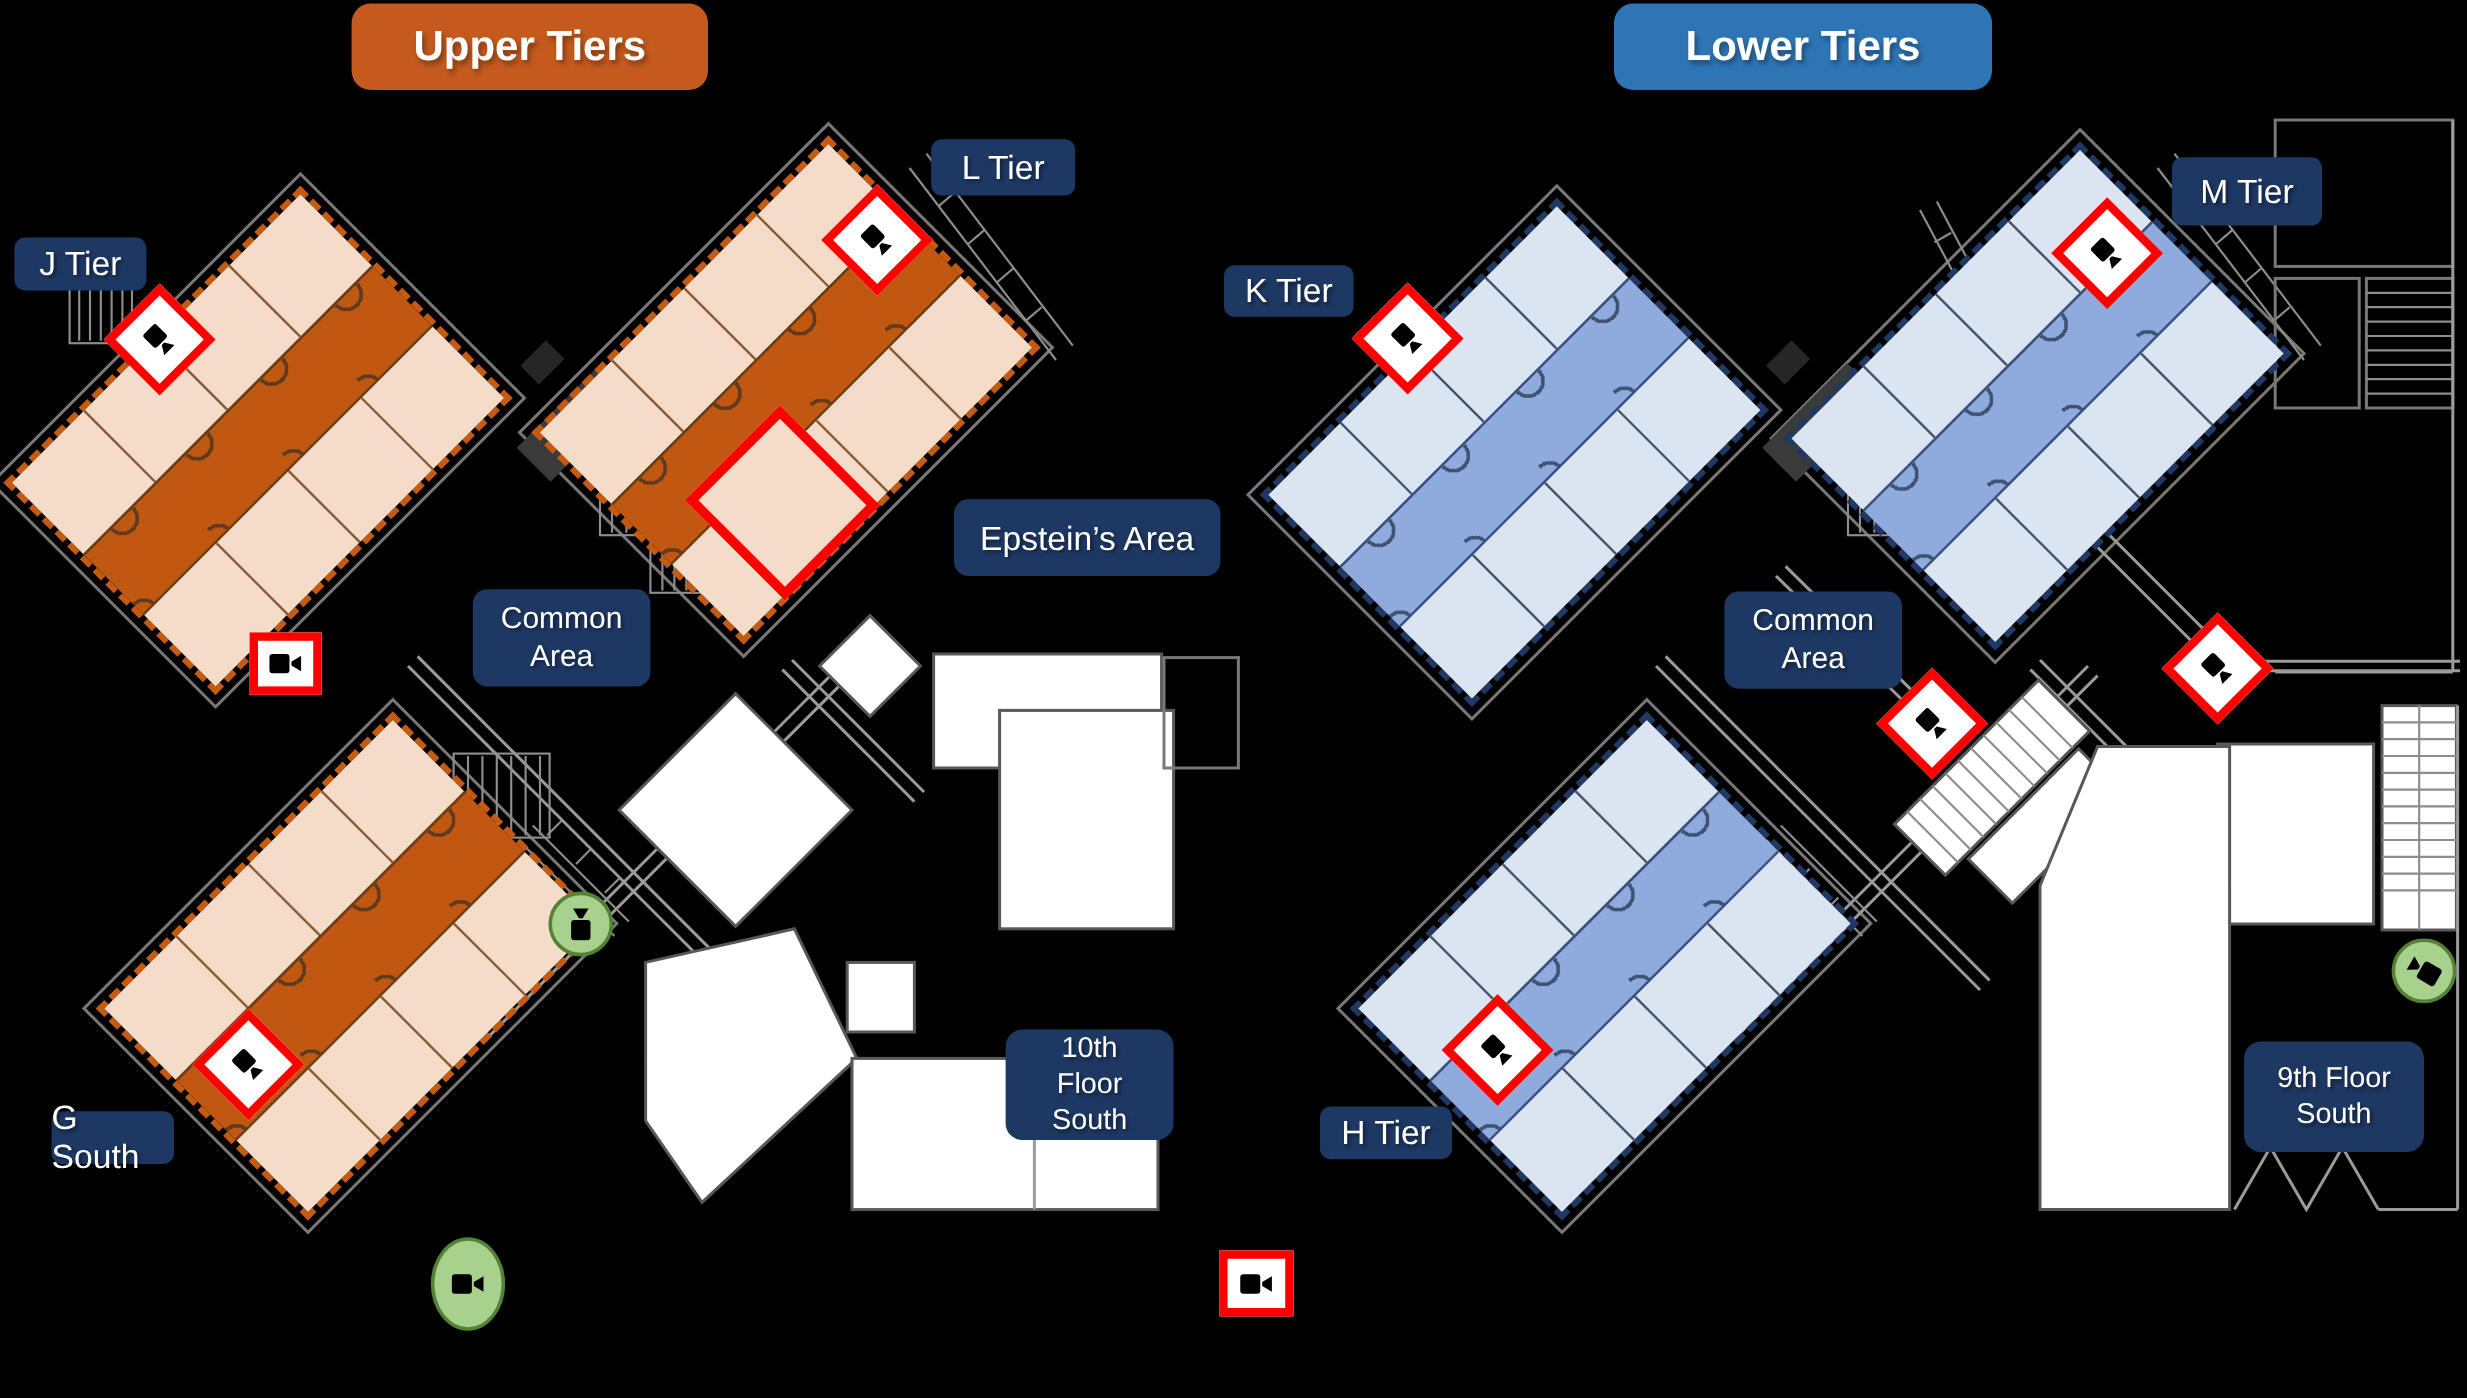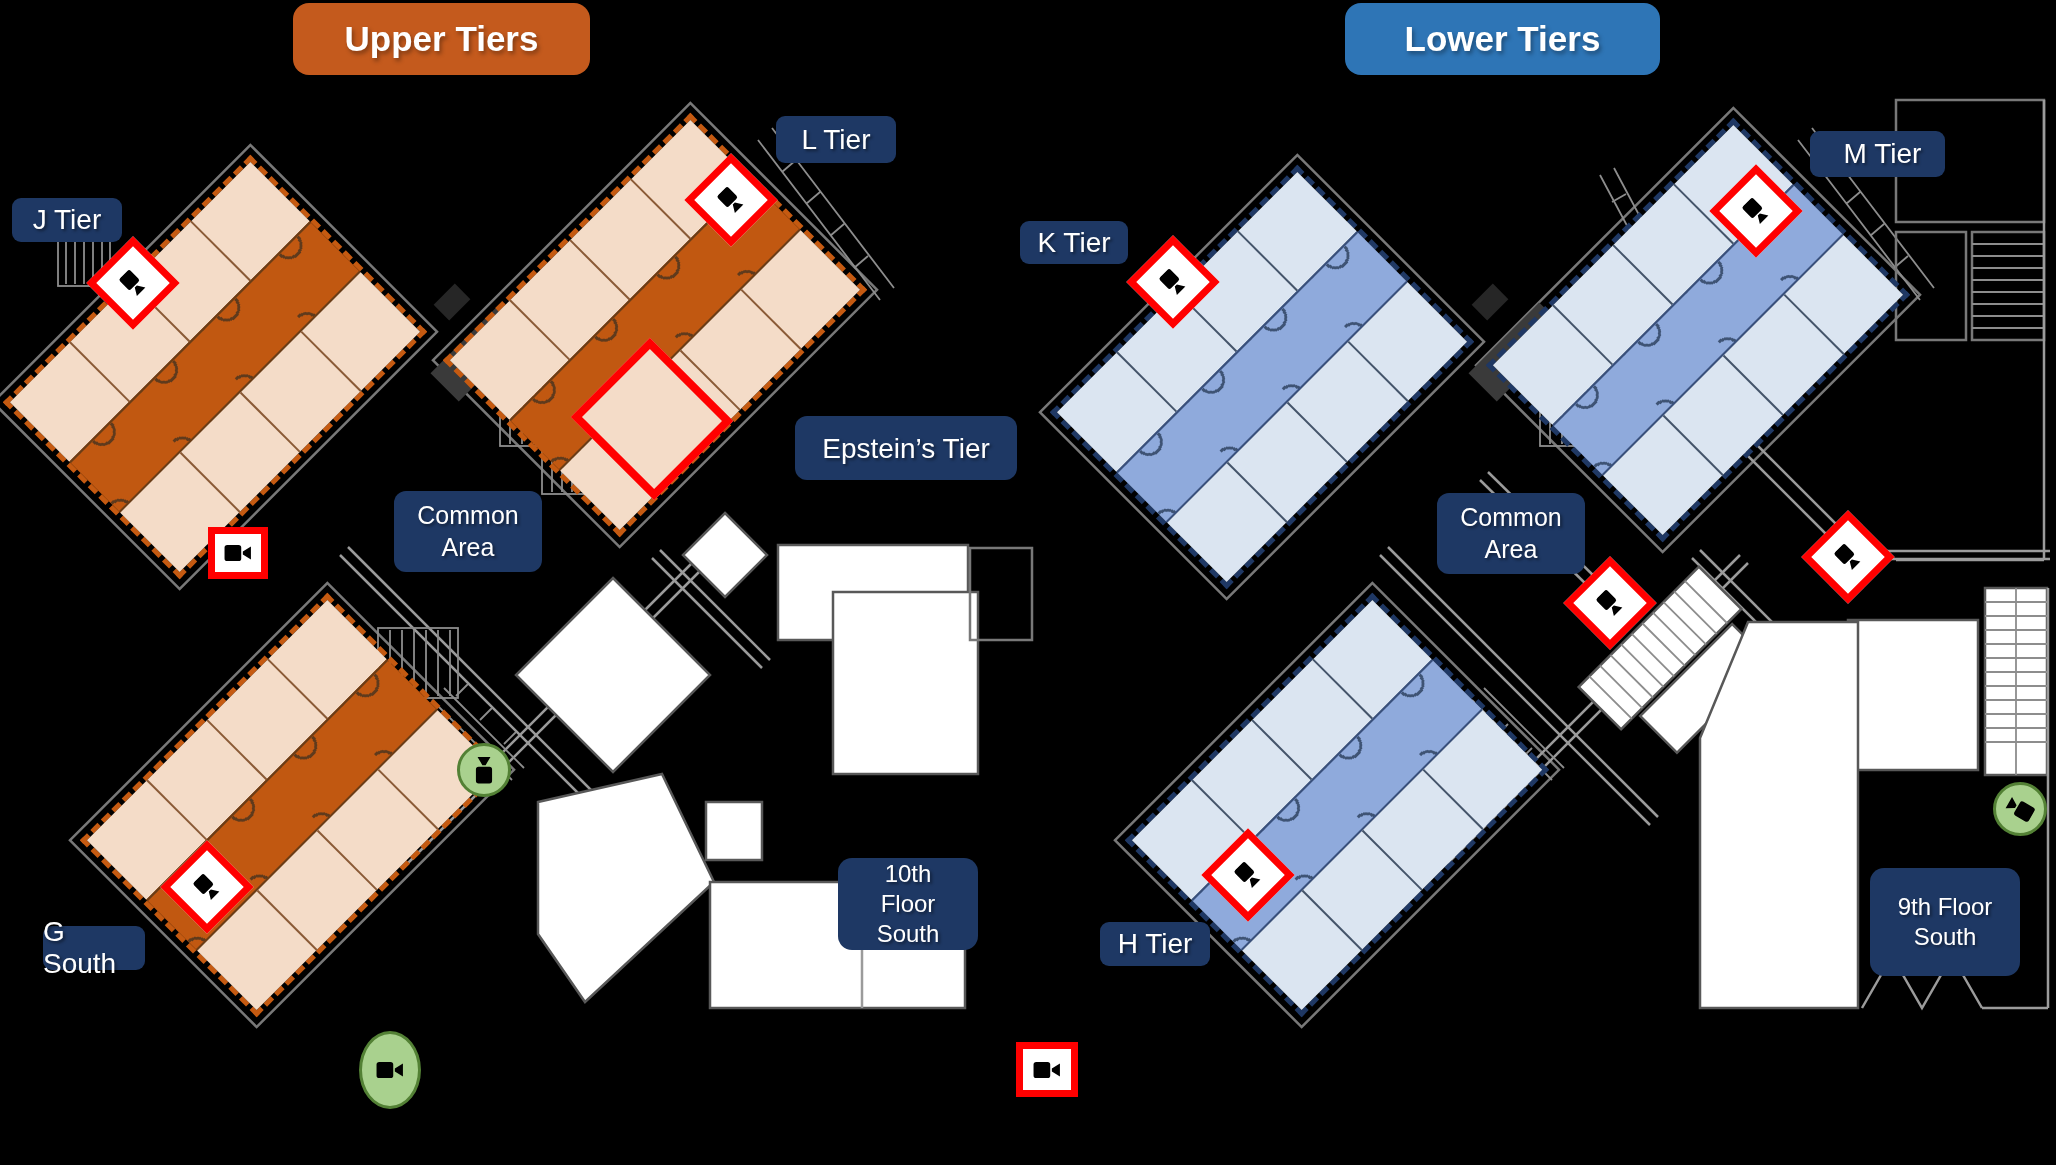--- a/index.html
+++ b/index.html
@@ -269,44 +269,44 @@
     </div>
   <div class="tag" style="left:776px;top:116px;width:120px;height:47px;text-align:right;">
     <span>L Tier</span>
     </div>
   <div class="tag" style="left:43px;top:926px;width:102px;height:44px;">
     <span>G South</span>
     </div>
   <div class="tag" style="left:1020px;top:221px;width:108px;height:43px;">
     <span>K Tier</span>
     </div>
-  <div class="tag" style="left:1810px;top:131px;width:125px;height:46px;padding-left:10px;">
+  <div class="tag" style="left:1810px;top:131px;width:125px;height:57px;">
     <span>M Tier</span>
     </div>
   <div class="tag" style="left:1100px;top:922px;width:110px;height:44px;">
     <span>H Tier</span>
     </div>
 
   <div class="note" style="left:394px;top:491px;width:148px;height:81px;font-size:25px;">
     <div>Common</div>
     <div>Area</div>
   </div>
   <div class="note" style="left:795px;top:416px;width:222px;height:64px;font-size:28px;">
-    <div>Epstein’s Tier</div>
+    <div>Epstein’s Area</div>
   </div>
   <div class="note" style="left:838px;top:858px;width:140px;height:92px;font-size:24px;border-radius:14px;">
     <div>10th</div>
     <div>Floor</div>
     <div>South</div>
   </div>
   <div class="note" style="left:1437px;top:493px;width:148px;height:81px;font-size:25px;">
     <div>Common</div>
     <div>Area</div>
   </div>
-  <div class="note" style="left:1870px;top:868px;width:150px;height:108px;font-size:24px;border-radius:14px;">
+  <div class="note" style="left:1870px;top:868px;width:150px;height:92px;font-size:24px;border-radius:14px;">
     <div>9th Floor</div>
     <div>South</div>
   </div>
 
   <div class="marker cam-diamond" style="left:100px;top:250px;">
     <svg class="cam-glyph" viewBox="0 0 26 18">
         <path d="M3 1.5h10.5a2.5 2.5 0 0 1 2.5 2.5v10a2.5 2.5 0 0 1-2.5 2.5H3A2.5 2.5 0 0 1 .5 14V4A2.5 2.5 0 0 1 3 1.5Z M17.5 7.5 25 3v12l-7.5-4.5Z"></path>
       </svg>
   </div>
   <div class="marker cam-diamond" style="left:698px;top:167px;">

